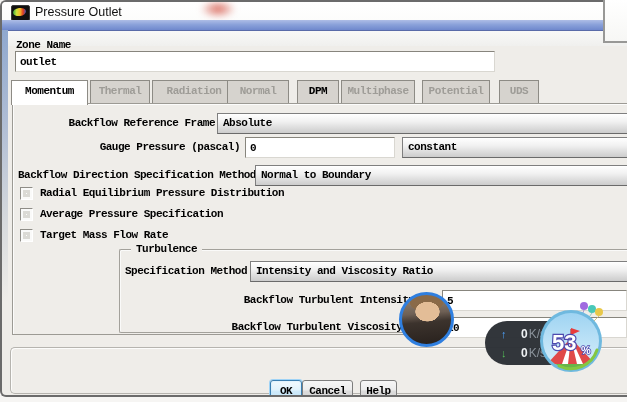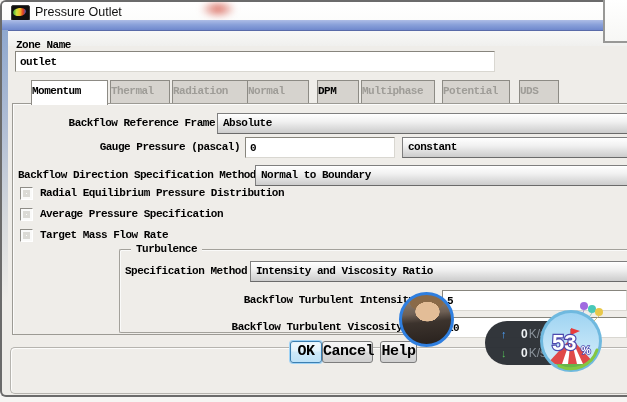--- a/index.html
+++ b/index.html
@@ -37,43 +37,43 @@
           font-size:11px;font-weight:bold;letter-spacing:-0.5px;line-height:19px;
           padding-left:5px;white-space:nowrap;overflow:hidden;}
   .tinput{position:absolute;height:21px;box-sizing:border-box;border:1px solid #87857d;
           border-bottom-color:#d9d7d1;border-right-color:#d9d7d1;background:#fff;
           font-family:"Liberation Mono",monospace;font-size:11px;font-weight:bold;
           letter-spacing:-0.5px;padding:0 0 0 4px;margin:0;color:#000;outline:none;}
   .cb{position:absolute;width:13px;height:13px;box-sizing:border-box;background:#fcfcfb;
           border:1px solid #8f8d87;border-bottom-color:#ffffff;border-right-color:#ffffff;
           box-shadow:inset 0 0 0 2px #fafaf9, inset 0 0 0 5px #dbdad5;}
   
-  .tab{position:absolute;top:78px;height:23px;box-sizing:border-box;
+  .tab{position:absolute;top:78px;height:23px;box-sizing:border-box;text-align:center;
           font-size:11px;font-weight:bold;letter-spacing:-0.5px;line-height:21px;
-          background:#d6d3ce;border:1px solid #8d8b85;border-bottom:none;color:#9e9c97;margin-left:20px;}
+          background:#d6d3ce;border:1px solid #8d8b85;border-bottom:none;color:#9e9c97;}
   .tab.enabled{color:#000;}
   .tab.active{top:78px;height:25px;background:#ffffff;color:#000;z-index:3;
           box-shadow:inset 1px 1px 0 #fff;}
   #tabpanel{position:absolute;left:10px;top:101px;width:617px;height:232px;box-sizing:border-box;
           border:1px solid #9c9a94;border-right:none;
           box-shadow:inset 1px 1px 0 rgba(255,255,255,.8);}
   
   #turb-group{position:absolute;left:117px;top:247px;width:510px;height:84px;box-sizing:border-box;
           border:1px solid #a3a19b;border-right:none;border-radius:2px 0 0 2px;
           box-shadow:inset 1px 1px 0 rgba(255,255,255,.7);}
   #turb-legend{position:absolute;left:129px;top:240px;height:14px;line-height:14px;
           background:#efede9;padding:0 5px;font-size:11px;font-weight:bold;letter-spacing:-0.5px;}
   
   #btnpanel{position:absolute;left:8px;top:345px;width:619px;height:47px;box-sizing:border-box;
           border:1px solid #b6b4af;border-right:none;border-radius:5px 0 0 5px;
           box-shadow:inset 1px 1px 0 rgba(255,255,255,.8);}
-  .btn{position:absolute;top:339px;height:22px;box-sizing:border-box;border:1px solid #7d7d7d;
+  .btn{position:absolute;top:378px;height:22px;box-sizing:border-box;border:1px solid #7d7d7d;
           border-radius:3px;background:linear-gradient(180deg,#f6f6f6 0%,#ececec 45%,#dcdcdc 50%,#cfcfcf 100%);
-          font-size:15px;font-weight:bold;letter-spacing:-0.5px;text-align:center;line-height:20px;
-          color:#000;cursor:default;margin-left:20px;}
+          font-size:11px;font-weight:bold;letter-spacing:-0.5px;text-align:center;line-height:20px;
+          color:#000;cursor:default;}
   .btn.focused{border-color:#3c7fb1;box-shadow:0 0 0 1px #9fd3f6, inset 0 0 2px #bfe4fa;
           background:linear-gradient(180deg,#f3fafe 0%,#e2f3fc 45%,#cfeafa 50%,#bfe2f7 100%);}
   
   #bg-window-corner{position:absolute;left:603px;top:0;width:24px;height:43px;z-index:40;
           background:linear-gradient(180deg,#ffffff,#f7f7f5);
           border-left:2px solid #989896;border-bottom:2px solid #989896;box-sizing:border-box;}
   #avatar{position:absolute;left:399px;top:292px;width:55px;height:55px;border-radius:50%;
           border:3px solid #2f7fe0;box-sizing:border-box;z-index:60;overflow:hidden;
           background:
             radial-gradient(ellipse 42% 34% at 52% 34%, #e3bd97 0 58%, rgba(0,0,0,0) 60%),

